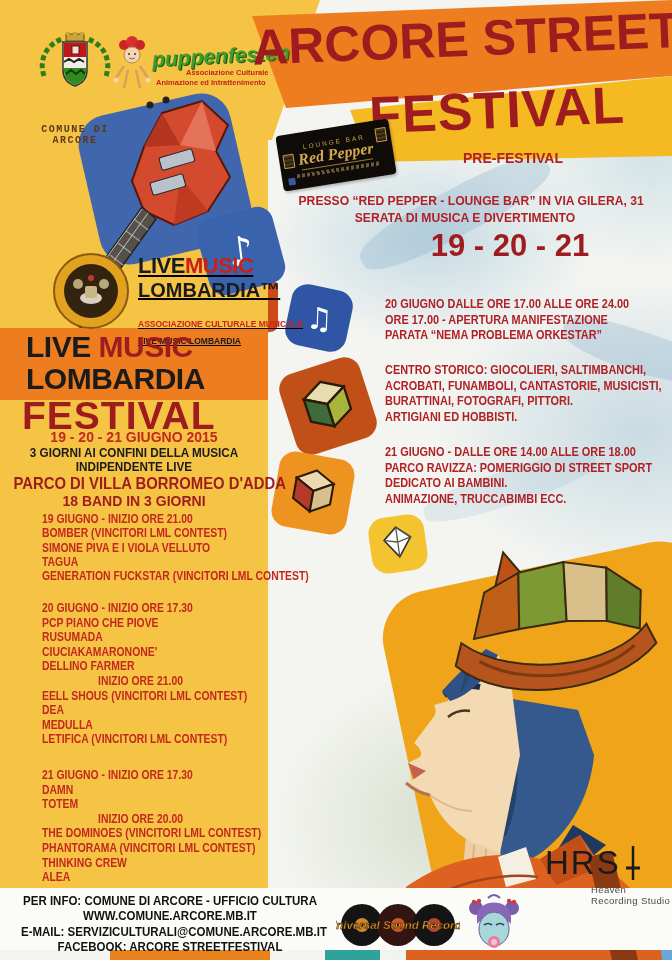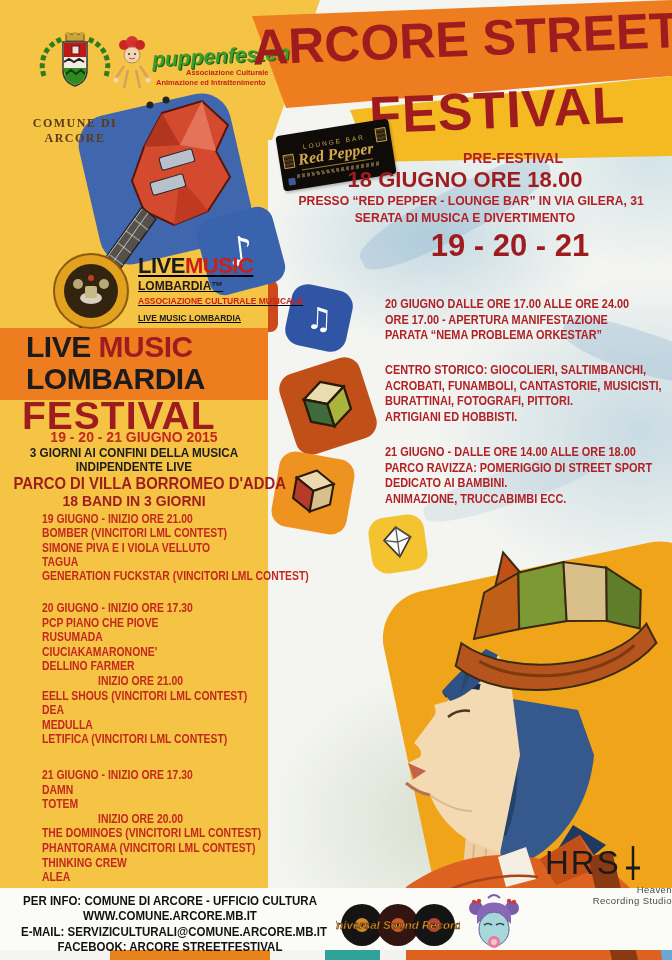--- a/index.html
+++ b/index.html
@@ -55,21 +55,21 @@
     transform:rotate(-9deg);z-index:5;box-shadow:1px 2px 3px rgba(0,0,0,.25);
     display:flex;flex-direction:column;align-items:center;justify-content:center;}
   .card .lb{font-size:6.5px;letter-spacing:2px;color:#caa24a;font-weight:400;}
   .card .rp{font-family:"Liberation Serif",serif;font-style:italic;font-size:16px;color:#d4a94e;line-height:17px;}
   .card .rule{width:72px;height:1px;background:#9a7a36;margin-top:2px;}
   .card .fine{width:84px;height:4px;margin-top:3px;
     background:repeating-linear-gradient(90deg,#6a5a3a 0 3px,transparent 3px 5px);}
   .chip{position:absolute;width:9px;height:12px;border:1px solid #caa24a;border-radius:1px;
     background:repeating-linear-gradient(0deg,#2a2212 0 2px,#4a3a1a 2px 4px);}
   
-  .hrs{left:545px;top:844px;z-index:6;color:#1a1a1a;text-align:right;}
+  .hrs{left:545px;top:844px;z-index:6;color:#1a1a1a;}
   .hrs .big{font-size:33px;font-weight:400;letter-spacing:2px;display:inline-block;}
   .hrs .sub{font-size:9.5px;font-weight:400;color:#4a4a4a;letter-spacing:.4px;margin-top:-2px;padding-left:46px;}
   .lm-badge-text{line-height:1;}
 </style>
 </head>
 <body>
 
 <div class="poster">
 
   <div class="streak" style="left:350px;top:190px;width:210px;height:46px;transform:rotate(-28deg);"></div>
@@ -101,21 +101,21 @@
           <rect x="43" y="0" width="4" height="3" fill="#caa43a"></rect>
           <rect x="50" y="0" width="4" height="3" fill="#caa43a"></rect>
         <path d="M33,10 h24 v28 q0,12 -12,16 q-12,-4 -12,-16 Z" fill="#f2ede2" stroke="#333" stroke-width="1.5"></path>
         <rect x="34" y="11" width="22" height="14" fill="#c01818"></rect>
         <rect x="42" y="14" width="7" height="8" fill="#e8e4d8" stroke="#6a1010" stroke-width="1"></rect>
         <polyline points="34,30 39,27 44,30 49,27 54,30" stroke="#222" stroke-width="2" fill="none"></polyline>
         <path d="M34,36 h22 v3 q0,10 -11,14 q-11,-4 -11,-14 Z" fill="#2f8a20"></path>
         <polyline points="36,42 41,38 46,42 51,38 55,42" stroke="#143a0c" stroke-width="2" fill="none"></polyline>
       </svg>
     </span>
-    <div style="font-family:Liberation Serif, serif;font-size:12px;letter-spacing:1.5px;color:#5a3a1a;text-align:center;width:90px;margin-top:2px;">COMUNE DI ARCORE</div>
+    <div style="font-family:Liberation Mono, monospace;font-size:10px;letter-spacing:1.5px;color:#5a3a1a;text-align:center;width:90px;margin-top:10px;">COMUNE DI ARCORE</div>
   </div>
 
   <div class="abs" style="left:112px;top:36px;z-index:4;">
     <span class="abs" style="left:0;top:0;">
       <svg width="40" height="58" viewBox="0 0 40 58">
         <circle cx="12" cy="9" r="5" fill="#cc2424"></circle>
           <circle cx="20" cy="6" r="6" fill="#d83030"></circle>
           <circle cx="28" cy="9" r="5" fill="#cc2424"></circle>
         <circle cx="20" cy="19" r="8" fill="#f6d6b2" stroke="#b08a5a"></circle>
         <circle cx="17" cy="18" r="1" fill="#333"></circle>
@@ -195,21 +195,20 @@
     <div class="chip" style="left:4px;top:20px;"></div>
     <div class="chip" style="right:4px;top:8px;"></div>
     <div class="lb">LOUNGE BAR</div>
     <div class="rp">Red Pepper</div>
     <div class="rule"></div>
     <div class="fine"></div>
     <div class="abs" style="left:6px;bottom:5px;width:7px;height:7px;background:#3b5998;border-radius:1px;"></div>
   </div>
 
   <div class="abs ctr-pre red nowrap" style="top:150px;font-size:14px;padding-left:48px;">PRE-FESTIVAL</div>
-  <div class="abs ctr-pre deepred nowrap" style="top:167px;font-size:22px;">18 GIUGNO ORE 18.00</div>
   <div class="abs ctr-pre red nowrap sqx" style="top:193px;font-size:13.5px;">PRESSO “RED PEPPER - LOUNGE BAR” IN VIA GILERA, 31</div>
   <div class="abs ctr-pre red nowrap sqx" style="top:210px;font-size:13.5px;">SERATA DI MUSICA E DIVERTIMENTO</div>
 
   <div class="abs ctr-dates deepred nowrap" style="top:228px;font-size:31px;">19 - 20 - 21</div>
 
   <div class="abs prog red" style="top:296px;">
     <div class="nowrap">20 GIUGNO DALLE ORE 17.00 ALLE ORE 24.00</div>
     <div class="nowrap">ORE 17.00 - APERTURA MANIFESTAZIONE</div>
     <div class="nowrap">PARATA “NEMA PROBLEMA ORKESTAR”</div>
   </div>
@@ -234,22 +233,22 @@
       <rect x="33" y="34" width="12" height="12" rx="2" fill="#c8b888"></rect>
       <circle cx="26" cy="32" r="5" fill="#b8a878"></circle>
         <circle cx="52" cy="32" r="5" fill="#b8a878"></circle>
       <circle cx="39" cy="26" r="3" fill="#c23a2a"></circle>
     </svg>
   </div>
   <div class="abs lm-badge-text" style="left:138px;top:255px;z-index:4;text-decoration:underline;">
     <div style="font-size:22px;letter-spacing:-.5px;" class="nowrap">
       <span class="black">LIVE</span><span style="color:#cc2016;">MUSIC</span>
     </div>
-    <div class="black nowrap" style="font-size:12px;margin-top:3px;">LOMBARDIA™</div>
-    <div class="nowrap" style="font-size:8.5px;color:#cc2016;margin-top:5px;">ASSOCIAZIONE CULTURALE MUSICALE</div>
+    <div class="black nowrap" style="font-size:20px;margin-top:3px;">LOMBARDIA™</div>
+    <div class="nowrap" style="font-size:8.5px;color:#cc2016;margin-top:20px;">ASSOCIAZIONE CULTURALE MUSICALE</div>
     <div class="black nowrap" style="font-size:8.5px;margin-top:8px;">LIVE MUSIC LOMBARDIA</div>
   </div>
 
   <div class="abs lml-band"></div>
   <div class="abs lml-title nowrap" style="left:26px;top:330px;z-index:5;">
     <span class="black">LIVE</span>
     <span class="deepred">MUSIC</span>
   </div>
   <div class="abs lml-title black nowrap" style="left:26px;top:362px;z-index:5;">LOMBARDIA</div>
   <div class="abs deepred nowrap" style="left:22px;top:394px;font-size:39px;letter-spacing:1px;z-index:5;">FESTIVAL</div>

